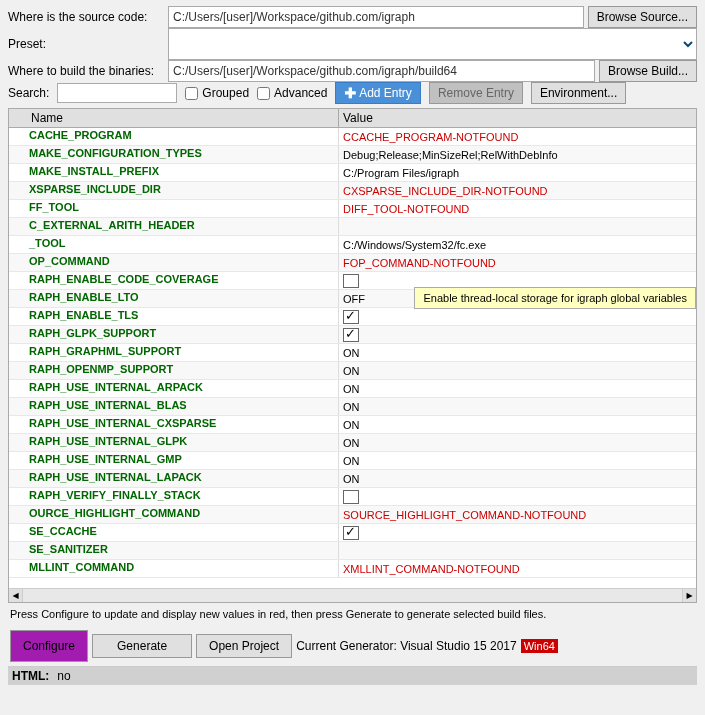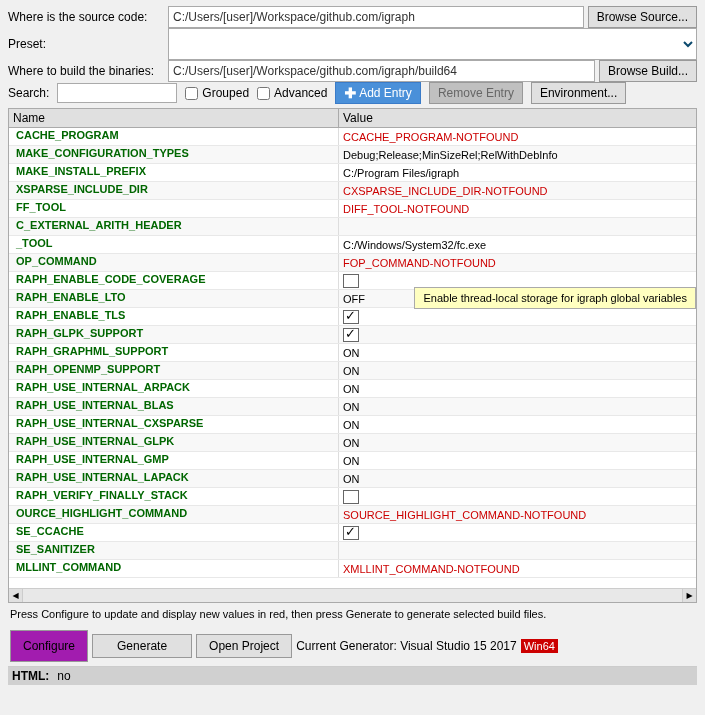--- a/index.html
+++ b/index.html
@@ -109,21 +109,21 @@
       overflow: hidden;
       position: relative;
     }
     .table-header {
       display: flex;
       background: #e0e0e0;
       border-bottom: 1px solid #aaa;
     }
     .table-header-name {
       width: 330px;
-      padding: 2px 4px;
+      padding: 2px 22px;
       font-size: 12px;
       font-weight: normal;
       border-right: 1px solid #aaa;
     }
     .table-header-value {
       flex: 1;
       padding: 2px 4px;
       font-size: 12px;
       font-weight: normal;
     }
@@ -140,21 +140,21 @@
     }
     .table-row:nth-child(even) {
       background: #f8f8f8;
     }
     .table-row:nth-child(odd) {
       background: #ffffff;
     }
     .cell-name {
       width: 330px;
       flex-shrink: 0;
-      padding: 1px 7px;
+      padding: 1px 20px;
       font-size: 11px;
       color: #006600;
       font-weight: bold;
       border-right: 1px solid #ddd;
       overflow: hidden;
       text-overflow: ellipsis;
       white-space: nowrap;
     }
     .cell-value {
       flex: 1;

